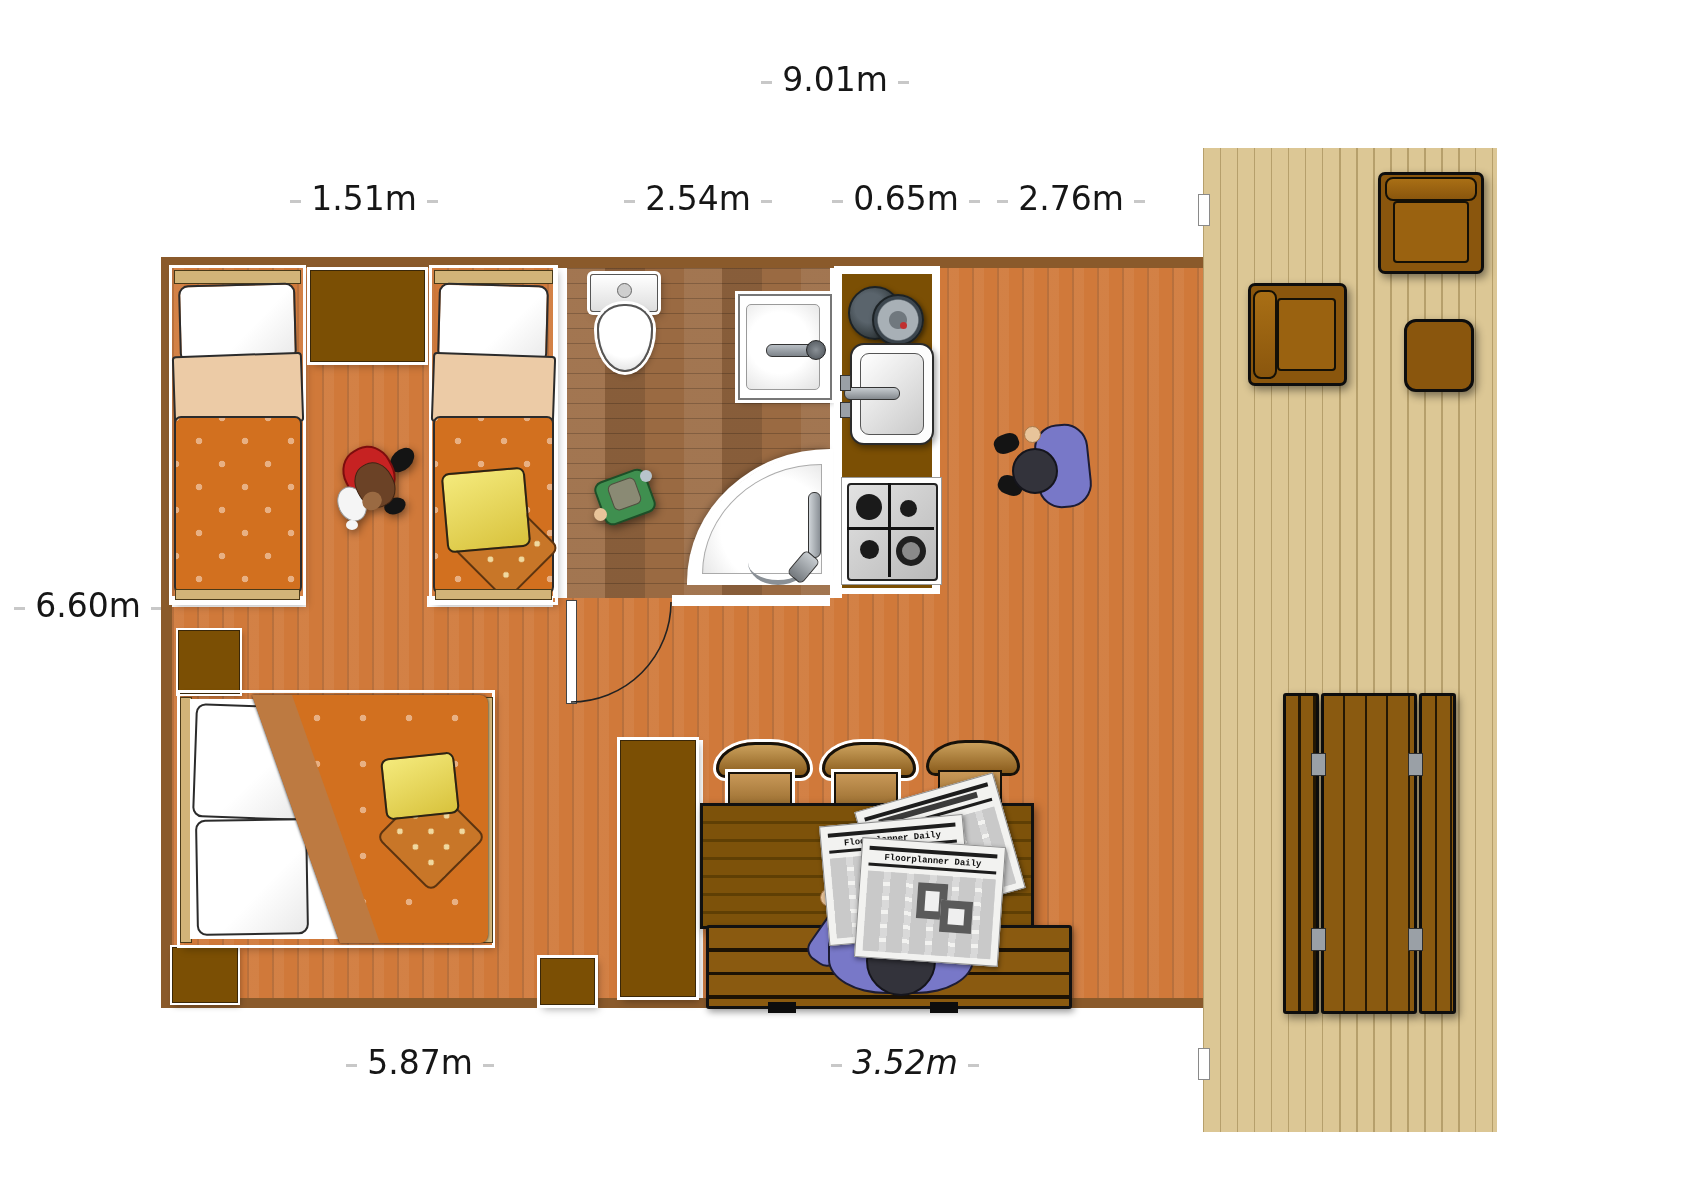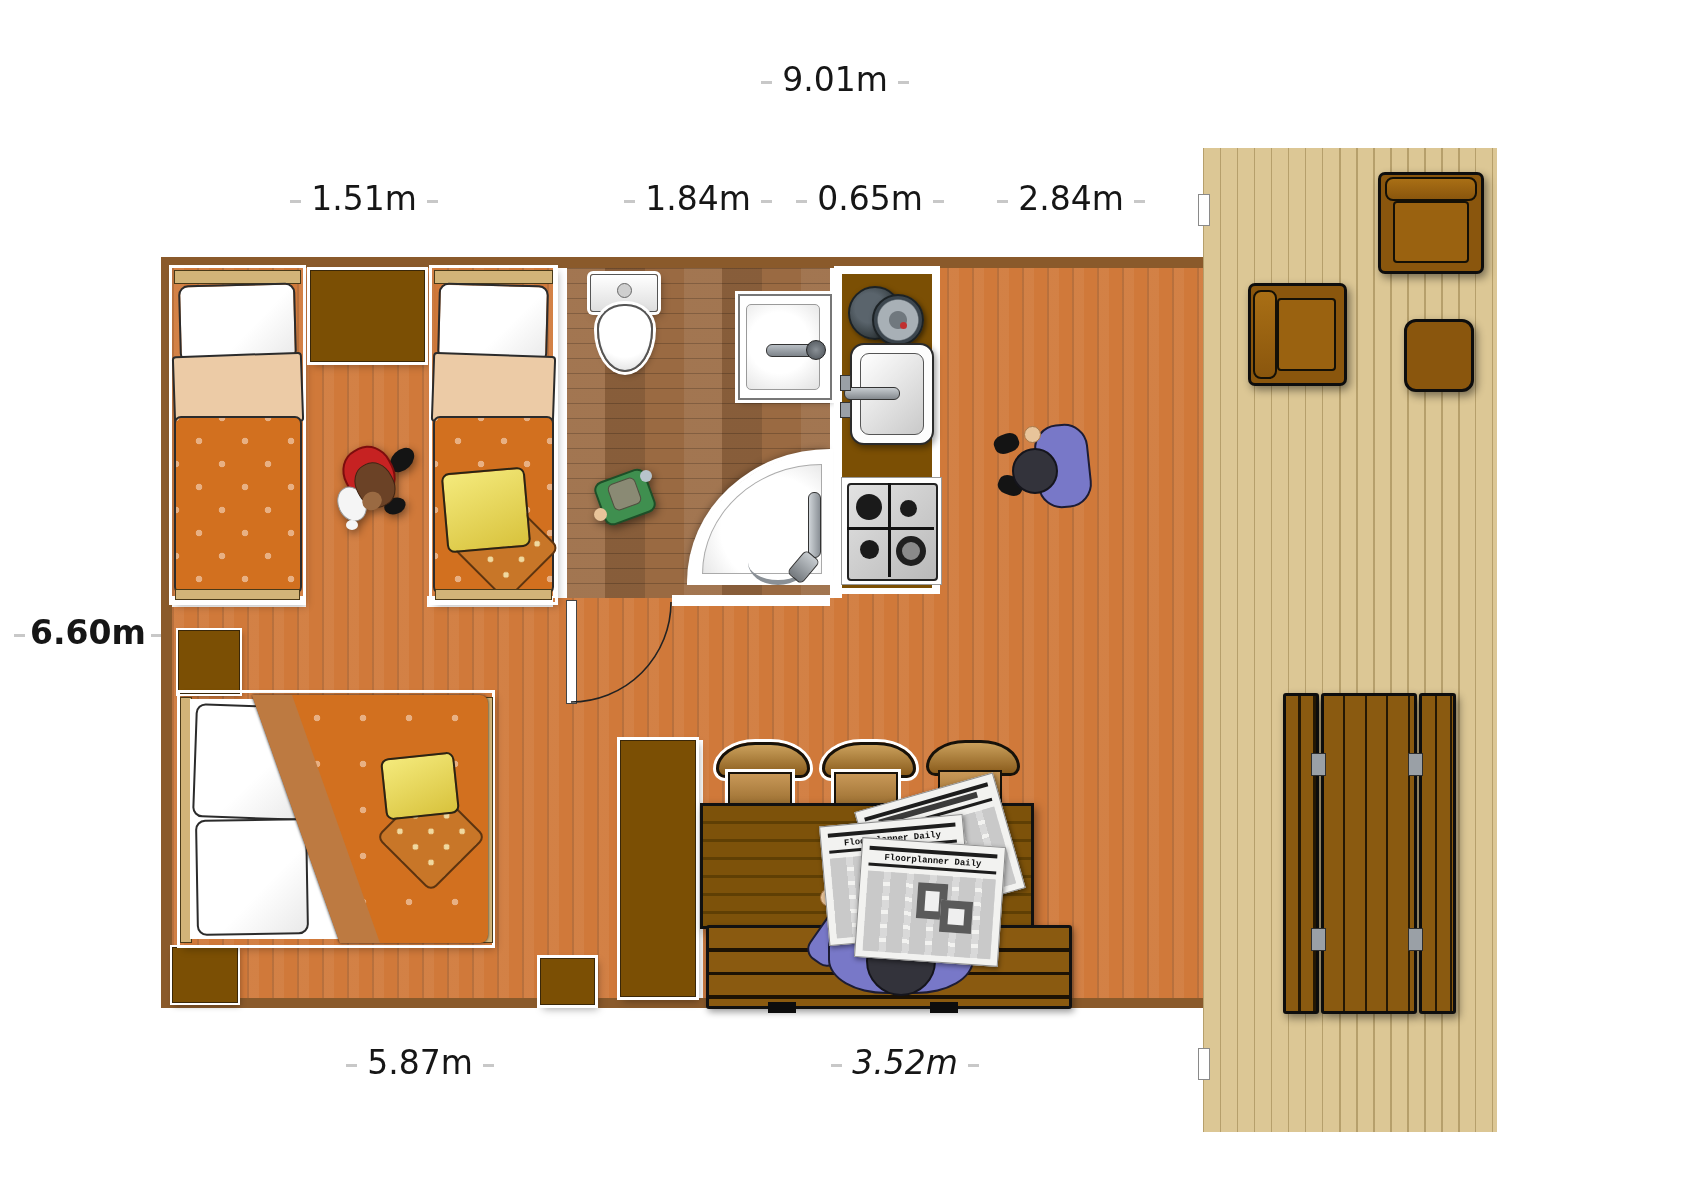--- a/index.html
+++ b/index.html
@@ -66,24 +66,24 @@
                      repeating-linear-gradient(180deg,#d9d9d9 0 10px,transparent 10px 14px);}
   svg.overlay{position:absolute;left:0;top:0;pointer-events:none;}
 </style>
 </head>
 <body>
 
 <div id="canvas">
 
   <div class="dim" style="left:775px;top:60px;">9.01m</div>
   <div class="dim" style="left:304px;top:179px;">1.51m</div>
-  <div class="dim" style="left:638px;top:179px;">1.84m</div>
-  <div class="dim" style="left:810px;top:179px;">0.65m</div>
-  <div class="dim" style="left:1011px;top:179px;">2.84m</div>
-  <div class="dim" style="left:28px;top:613px;font-weight:bold;">6.60m</div>
+  <div class="dim" style="left:638px;top:179px;">2.54m</div>
+  <div class="dim" style="left:846px;top:179px;">0.65m</div>
+  <div class="dim" style="left:1011px;top:179px;">2.76m</div>
+  <div class="dim" style="left:28px;top:586px;">6.60m</div>
   <div class="dim" style="left:360px;top:1043px;">5.87m</div>
   <div class="dim" style="left:845px;top:1043px;font-style:italic;">3.52m</div>
 
   <div class="abs floor-deck" style="left:1203px;top:148px;width:294px;height:984px;"></div>
   <div class="abs" style="left:1198px;top:194px;width:10px;height:30px;background:#fff;border:1px solid #8a8a8a;"></div>
   <div class="abs" style="left:1198px;top:1048px;width:10px;height:30px;background:#fff;border:1px solid #8a8a8a;"></div>
 
   <div class="armchair" style="left:1378px;top:172px;width:100px;height:96px;">
     <div class="backrest" style="left:4px;top:2px;right:4px;height:20px;"></div>
     <div class="seat" style="left:12px;top:26px;right:12px;bottom:8px;"></div>

